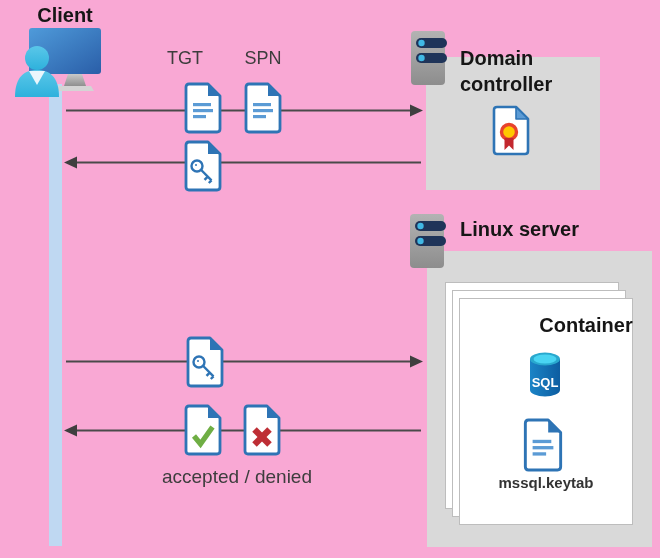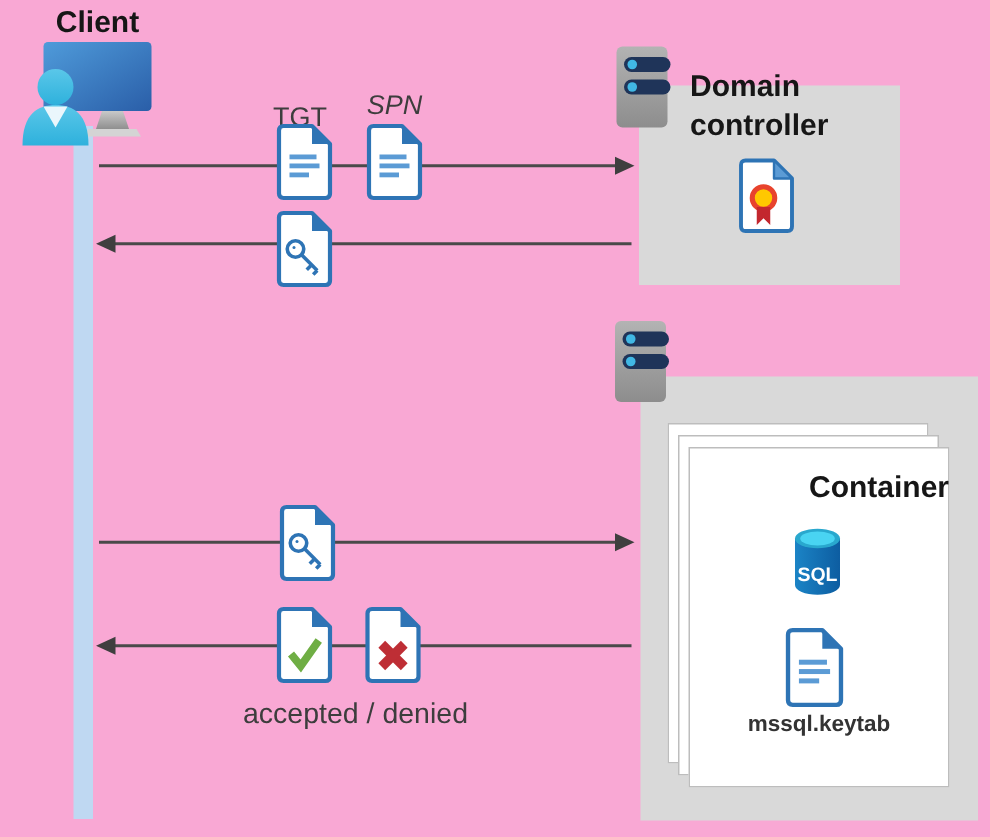--- a/index.html
+++ b/index.html
@@ -103,20 +103,21 @@
   </svg>
 
   <svg class="abs" style="left:409px;top:212px;" width="40" height="58" viewBox="0 0 40 58">
     <rect x="1" y="2" width="34" height="54" rx="4" fill="url(#srvGrad)"></rect>
     <rect x="6" y="9" width="31" height="10" rx="5" fill="#1f3459"></rect>
     <circle cx="11.5" cy="14" r="3.2" fill="#41b8e4"></circle>
     <rect x="6" y="24" width="31" height="10" rx="5" fill="#1f3459"></rect>
     <circle cx="11.5" cy="29" r="3.2" fill="#41b8e4"></circle>
   </svg>
 
+  <div class="abs heading" style="left:460px;top:216px;width:190px;">Linux server</div>
 
   <div class="abs heading center" style="left:459px;top:312px;width:174px;padding-left:40px;">Container</div>
 
   <svg class="abs" style="left:526px;top:350px;" width="38" height="49" viewBox="0 0 38 49">
     <defs>
       <linearGradient id="sqlGrad" x1="0" y1="0" x2="1" y2="0">
         <stop offset="0" stop-color="#1b84c6"></stop>
           <stop offset="1" stop-color="#0d5da1"></stop>
       </linearGradient>
     </defs>
@@ -129,22 +130,22 @@
   <svg class="abs" style="left:522px;top:418px;" width="42" height="54" viewBox="0 0 40 52">
     <path d="M6 2 H25 L37 14 V47 Q37 50 34 50 H6 Q3 50 3 47 V5 Q3 2 6 2 Z" fill="#ffffff" stroke="#2e74b5" stroke-width="2.8" stroke-linejoin="round"></path>
     <polygon points="25,2 37,14 25,14" fill="#2e74b5"></polygon>
     <rect x="10" y="21" width="18" height="3.2" fill="#5b9bd5"></rect>
     <rect x="10" y="27" width="20" height="3.2" fill="#5b9bd5"></rect>
     <rect x="10" y="33" width="13" height="3.2" fill="#5b9bd5"></rect>
   </svg>
 
   <div class="abs caption center" style="left:459px;top:474px;width:174px;font-size:15px;color:#333;font-weight:bold;">mssql.keytab</div>
 
-  <div class="abs caption center" style="left:178px;top:48px;width:44px;margin-top:20px;">TGT</div>
-  <div class="abs caption center" style="left:241px;top:60px;width:44px;font-style:italic;">SPN</div>
+  <div class="abs caption center" style="left:163px;top:48px;width:44px;">TGT</div>
+  <div class="abs caption center" style="left:241px;top:48px;width:44px;">SPN</div>
 
   <svg class="abs" style="left:183px;top:82px;" width="40" height="52" viewBox="0 0 40 52">
     <path d="M6 2 H25 L37 14 V47 Q37 50 34 50 H6 Q3 50 3 47 V5 Q3 2 6 2 Z" fill="#ffffff" stroke="#2e74b5" stroke-width="2.8" stroke-linejoin="round"></path>
     <polygon points="25,2 37,14 25,14" fill="#2e74b5"></polygon>
     <rect x="10" y="21" width="18" height="3.2" fill="#5b9bd5"></rect>
     <rect x="10" y="27" width="20" height="3.2" fill="#5b9bd5"></rect>
     <rect x="10" y="33" width="13" height="3.2" fill="#5b9bd5"></rect>
   </svg>
 
   <svg class="abs" style="left:243px;top:82px;" width="40" height="52" viewBox="0 0 40 52">

